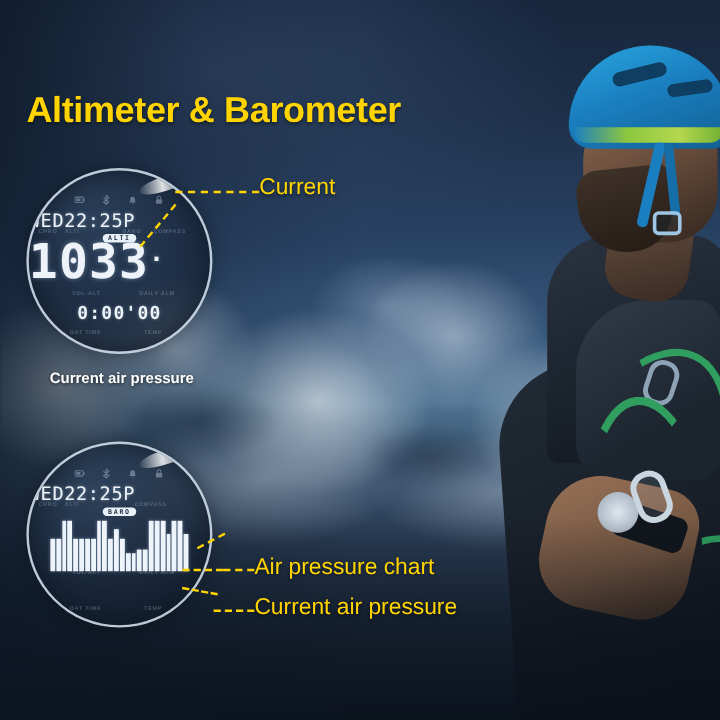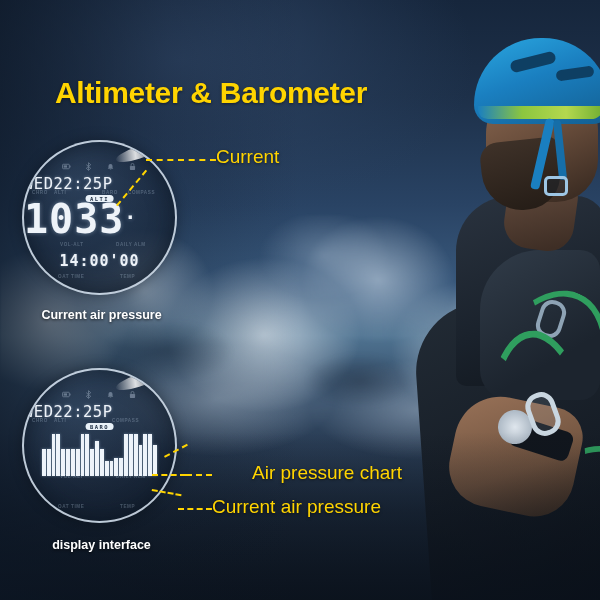--- a/index.html
+++ b/index.html
@@ -166,21 +166,20 @@
     border: 4px solid #8ea3b5; border-radius: 12px; transform: rotate(18deg);
   }
 
   
   .title {
     position: absolute; left: 22px; top: 76px;
     font-size: 30px; font-weight: bold; letter-spacing: -0.3px;
     color: #ffd400;
     text-shadow: 0 1px 3px rgba(0,0,0,.45);
     white-space: nowrap;
-    margin-left: 33px;
   }
 
   
   .watch {
     position: absolute;
     border-radius: 50%;
     overflow: hidden;
     border: 2px solid rgba(226,238,250,.82);
     box-shadow: 0 0 14px rgba(0,0,0,.30), inset 0 0 22px rgba(8,16,28,.55);
     background:
@@ -270,21 +269,21 @@
 
   
   .callout {
     position: absolute;
     color: #ffd400;
     font-size: 19px;
     text-shadow: 0 1px 3px rgba(0,0,0,.55);
     white-space: nowrap;
   }
   .callout.k1 { left: 216px; top: 146px; }
-  .callout.k2 { left: 212px; top: 462px; margin-left: 40px; }
+  .callout.k2 { left: 212px; top: 462px; }
   .callout.k3 { left: 212px; top: 496px; }
 
   
   .leader { position: absolute; }
   .leader .seg-h {
     position: absolute; height: 0;
     border-top: 2px dashed #ffd400;
   }
   .leader .seg-d {
     position: absolute; height: 0; transform-origin: 0 0;
@@ -364,21 +363,21 @@
           <svg viewBox="0 0 16 16">
               <rect x="3.4" y="7" width="9.2" height="7" rx="1.2" fill="currentColor"></rect>
               <path d="M5.4 7V5.2a2.6 2.6 0 0 1 5.2 0V7" fill="none" stroke="currentColor" stroke-width="1.5"></path>
             </svg>
         </span>
       </div>
 
       <div class="lcd-time">WED22:25P</div>
       <div class="mode-badge">ALTI</div>
       <div class="lcd-main"><span>1033</span><span class="dot">.</span></div>
-      <div class="lcd-sub">14:00'00</div>
+      <div class="lcd-sub">0:00'00</div>
     </div>
     <div class="glare"></div>
   </div>
 
   <div class="caption c1">Current air pressure</div>
 
   <div class="watch w2">
     <div class="lcd">
 
       <span class="bezel-label" style="left:8px;  top:48px;">CHRO</span>
@@ -444,21 +443,20 @@
           <div class="bar" title="t22: 95" style="height: 95%;"></div>
           <div class="bar" title="t23: 95" style="height: 95%;"></div>
           <div class="bar" title="t24: 70" style="height: 70%;"></div>
         </div>
 
     </div>
     <div class="glare"></div>
   </div>
 
   <div class="caption c2">
-    <div>display interface</div>
   </div>
 
   <div class="leader">
     <div class="seg-d" style="left:116px; top:205px; width:46px; transform: rotate(-50deg);"></div>
     <div class="seg-h" style="left:146px; top:159px; width:70px;"></div>
   </div>
   <div class="callout k1">Current</div>
 
   <div class="leader">
     <div class="seg-d" style="left:164px; top:456px; width:26px; transform: rotate(-28deg);"></div>

